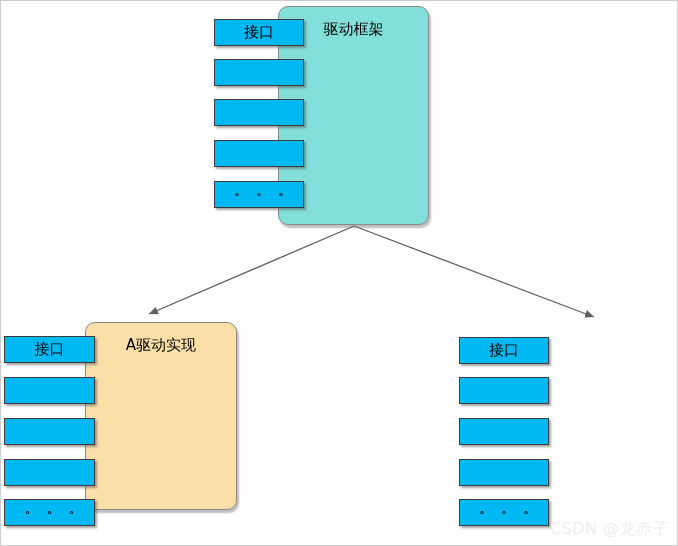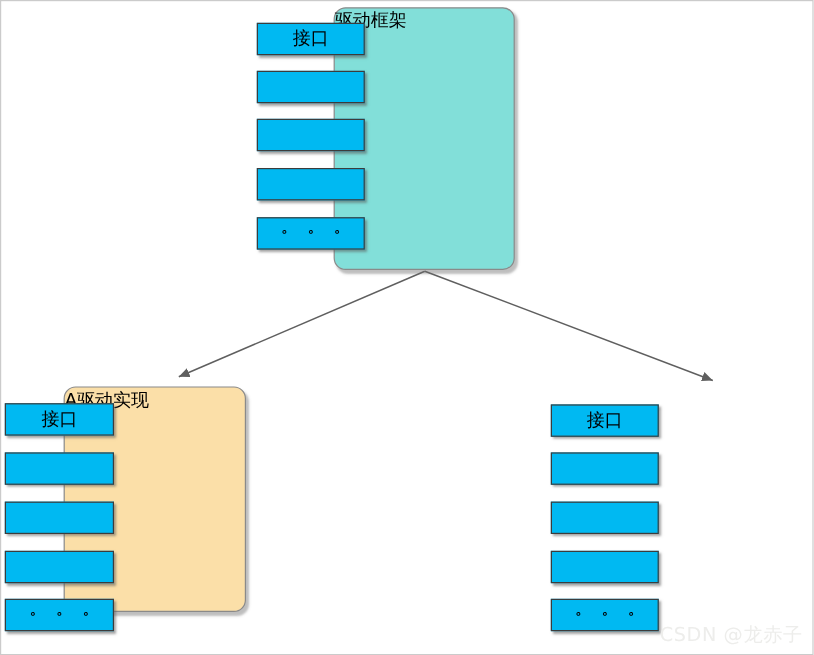--- a/index.html
+++ b/index.html
@@ -31,24 +31,25 @@
     width:678px;height:546px;
     pointer-events:none;
   }
   .box{
     position:absolute;
     border:1px solid #8a8a8a;
     border-radius:10px;
     box-shadow:2px 3px 2px rgba(110,110,110,.45);
   }
   .box.framework{left:277px;top:5px;width:151px;height:219px;background:var(--framework-fill);}
-  .box.impl-a{left:52px;top:321px;width:152px;height:188px;background:var(--impl-a-fill);}
+  .box.impl-a{left:84px;top:321px;width:152px;height:188px;background:var(--impl-a-fill);}
   .box.impl-b{left:523px;top:321px;width:150px;height:218px;background:var(--impl-b-fill);}
   .box-title{
-    padding-top:2px;
+    text-align:center;
+    padding-top:14px;
     font-size:15px;
     color:var(--ink);
     line-height:1.15;
     white-space:nowrap;
   }
   .bar{
     position:absolute;
     height:27px;
     background:var(--bar-fill);
     border:1px solid #3c3c3c;

